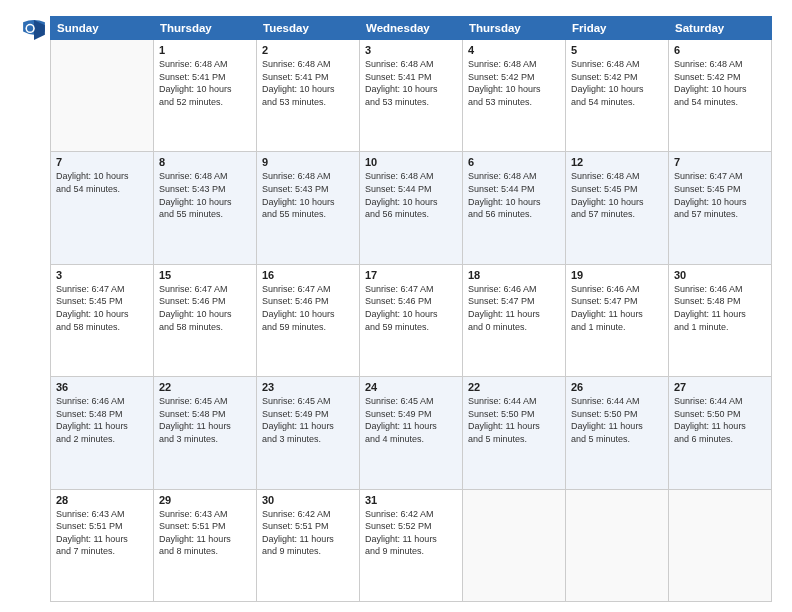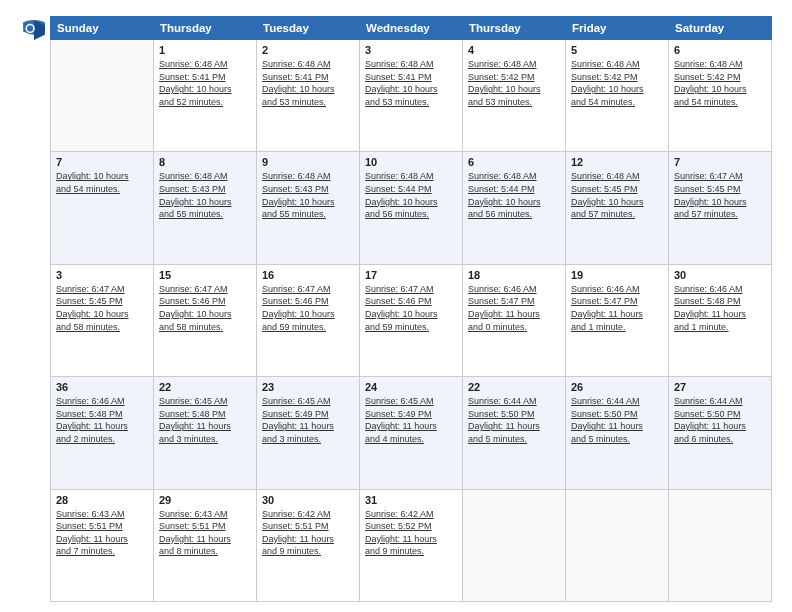--- a/index.html
+++ b/index.html
@@ -80,21 +80,20 @@
     .day-number {
       font-weight: bold;
       font-size: 11px;
       display: block;
       margin-bottom: 2px;
     }
     .day-info {
       font-size: 9px;
       color: #333;
       line-height: 1.4;
-      text-decoration: underline;
     }
     .empty-cell {
       background: #f9f9f9;
     }
     .row-shade {
       background: #f0f4fa;
     }
   </style>
 </head>
 <body>

